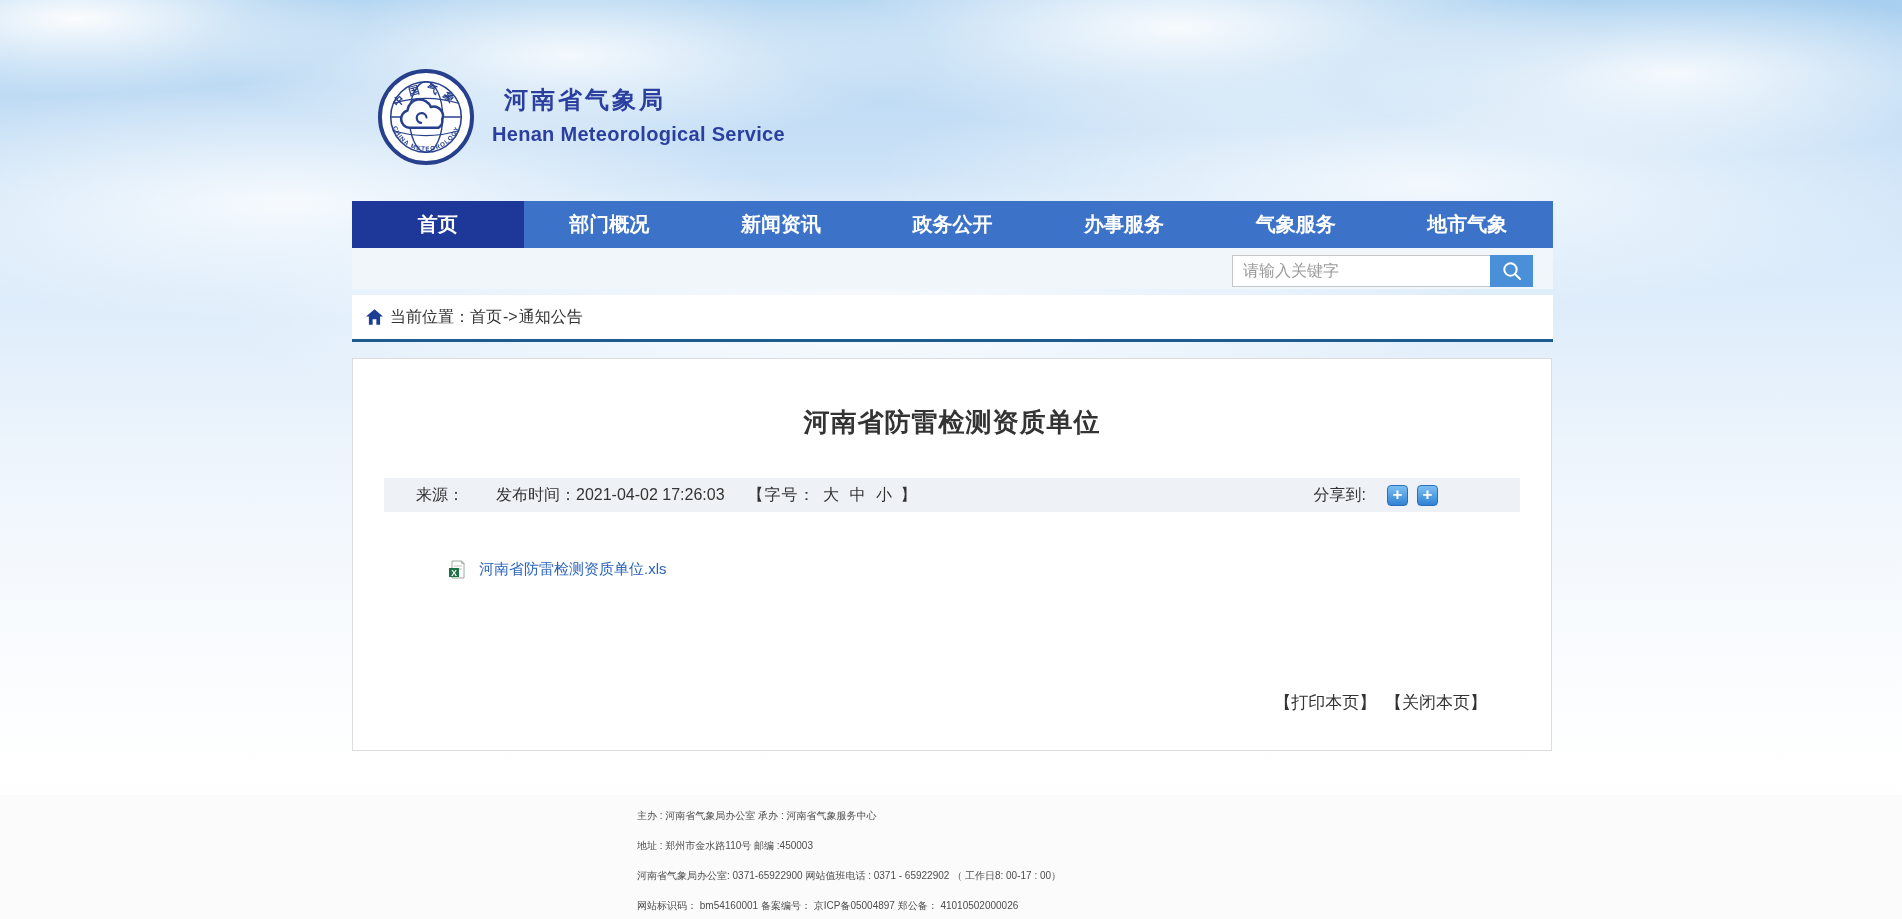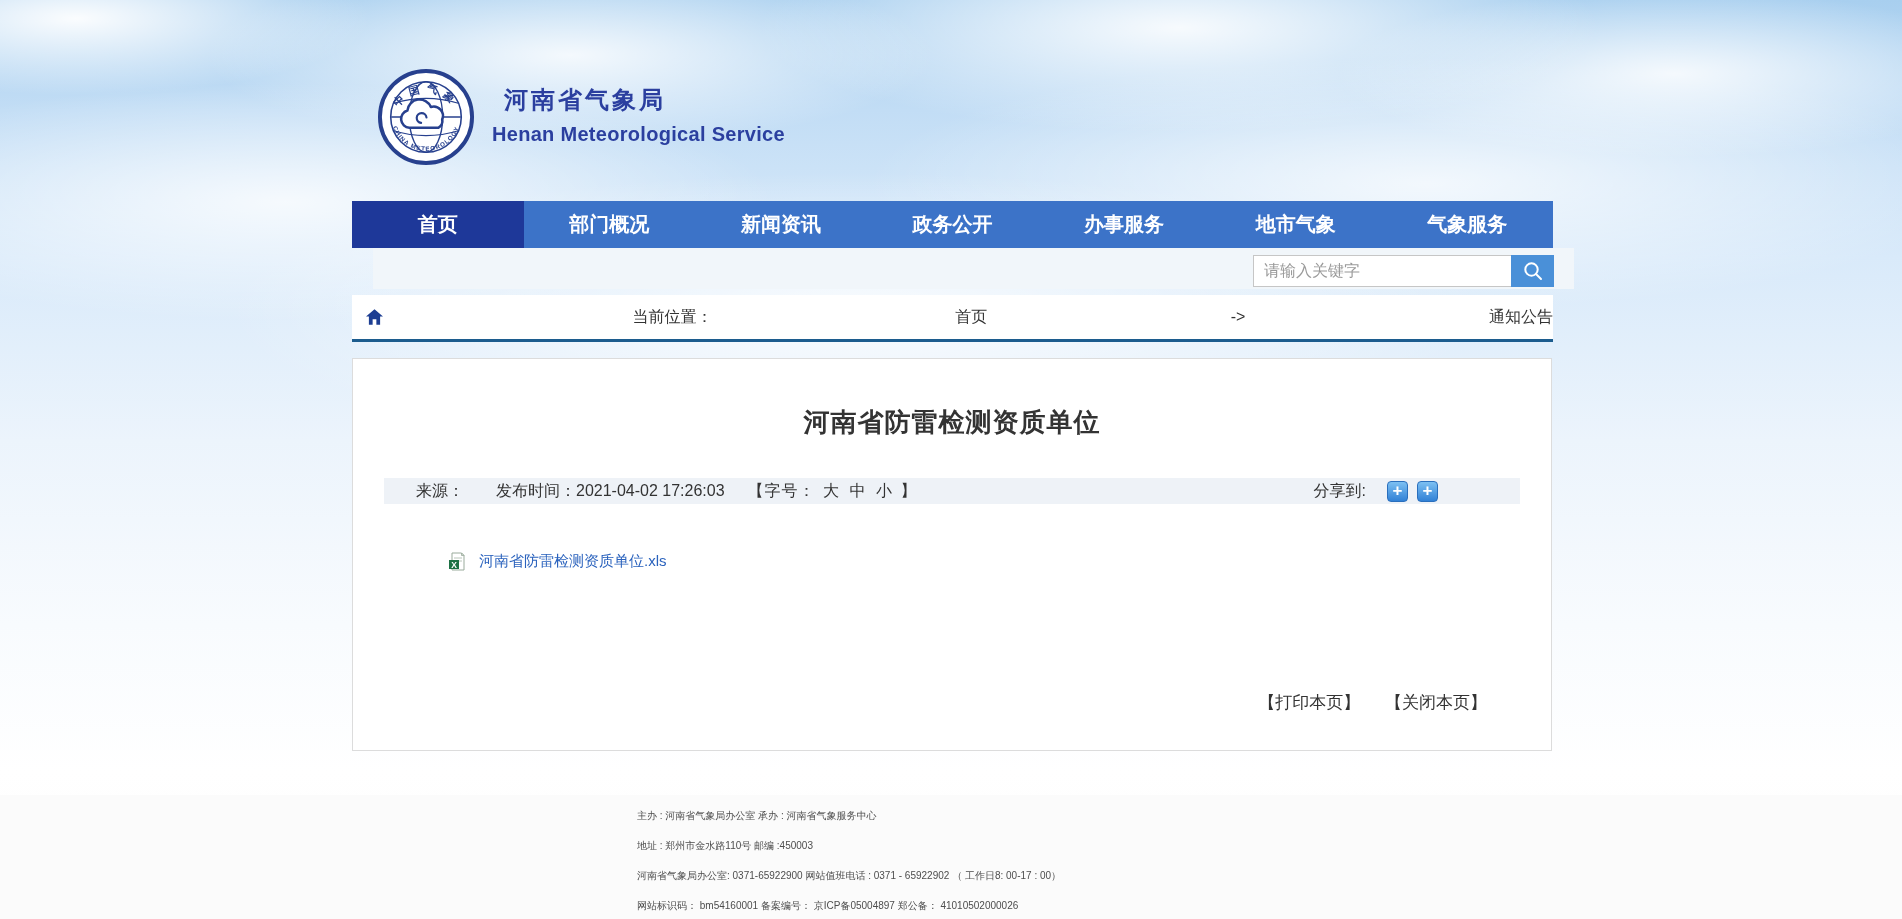--- a/index.html
+++ b/index.html
@@ -18,49 +18,49 @@
   
   .logo{position:absolute;left:377px;top:68px;width:98px;height:98px;cursor:pointer;}
   .site-title{position:absolute;left:492px;top:84px;color:#2b3f9f;}
   .site-name{font-size:24px;font-weight:bold;letter-spacing:3px;margin-left:12px;}
   .site-name-en{font-size:20px;font-weight:bold;margin-top:7px;letter-spacing:.3px;}
   
   .nav{position:absolute;left:352px;top:201px;width:1201px;height:47px;background:#3c73c8;display:flex;}
   .nav-item{flex:1;line-height:47px;text-align:center;color:#fff;font-size:20px;font-weight:bold;cursor:pointer;}
   .nav-item.active{background:#1e3899;}
   
-  .search-strip{position:absolute;left:373px;top:248px;width:1201px;height:41px;background:#f1f6fa;}
+  .search-strip{position:absolute;left:352px;top:248px;width:1201px;height:41px;background:#f1f6fa;}
   .search-box{position:absolute;right:20px;top:7px;display:flex;}
   .search-input{width:258px;height:32px;border:1px solid #c6c6c6;border-right:none;padding:0 10px;font-size:16px;color:#333;outline:none;box-sizing:border-box;background:#fff;}
   .search-input::placeholder{color:#9a9a9a;}
   .search-btn{width:43px;height:32px;background:#4a90d8;border:none;cursor:pointer;display:flex;align-items:center;justify-content:center;padding:0;}
   
-  .breadcrumb{position:absolute;left:352px;top:295px;width:1201px;height:44px;background:#fff;border-bottom:3px solid #1c5c8e;box-sizing:content-box;display:flex;align-items:center;padding-left:14px;width:1187px;font-size:16px;color:#333;justify-content:space-between;}
+  .breadcrumb{position:absolute;left:352px;top:295px;width:1201px;height:44px;background:#fff;border-bottom:3px solid #1c5c8e;box-sizing:content-box;display:flex;align-items:center;padding-left:14px;width:1187px;font-size:16px;color:#333;}
   .breadcrumb .crumb-sep{margin:0 1px;}
   .breadcrumb .crumb-link{cursor:pointer;}
   .home-icon{margin-right:7px;display:flex;align-items:center;}
   
   .panel{position:absolute;left:352px;top:358px;width:1200px;height:393px;background:#fff;border:1px solid #dcdcdc;box-sizing:border-box;}
   .article-title{margin-top:46px;text-align:center;font-size:26px;font-weight:bold;color:#333;letter-spacing:1px;}
-  .meta-bar{margin:38px 31px 0;height:26px;background:#eef2f7;display:flex;align-items:center;font-size:16px;color:#333;padding-left:32px;box-sizing:border-box;}
+  .meta-bar{margin:38px 31px 0;height:34px;background:#eef2f7;display:flex;align-items:center;font-size:16px;color:#333;padding-left:32px;box-sizing:border-box;}
   .meta-left{display:flex;align-items:center;}
   .meta-left .m-src{margin-right:24px;}
   .meta-left .m-pub{margin-right:23px;margin-left:8px;}
   .fontsize{letter-spacing:1px;}
   .fontsize .fs-opt{cursor:pointer;margin:0 2px;}
   .meta-right{margin-left:auto;padding-right:82px;display:flex;align-items:center;}
   .share-label{margin-right:12px;}
   .share-icon{width:21px;height:21px;border-radius:4px;margin-left:9px;cursor:pointer;
     background:linear-gradient(180deg,#7cc0f2,#3181d6);border:1px solid #2a6fbd;box-sizing:border-box;
     color:#fff;font-size:17px;font-weight:bold;line-height:18px;text-align:center;}
   .attachment{margin-top:48px;margin-left:95px;display:flex;align-items:center;}
   .file-icon{display:flex;align-items:center;}
   .file-link{margin-left:14px;font-size:15px;color:#2a62bd;cursor:pointer;text-decoration:none;}
   .page-actions{position:absolute;right:64px;bottom:36px;font-size:17px;color:#333;}
-  .page-actions span{cursor:pointer;margin-left:20px;}
+  .page-actions span{cursor:pointer;margin-left:4px;}
   
   .footer{position:absolute;left:0;top:795px;width:1902px;height:124px;background:#fbfbfb;}
   .footer-line{margin-left:637px;font-size:10px;color:#4d4d4d;line-height:30px;}
   .footer-line:first-child{padding-top:6px;}
 </style>
 </head>
 <body>
 
 <div class="page">
 
@@ -92,22 +92,22 @@
       <div class="site-name-en">Henan Meteorological Service</div>
     </div>
   </div>
 
   <div class="nav">
     <div class="nav-item active">首页</div>
     <div class="nav-item">部门概况</div>
     <div class="nav-item">新闻资讯</div>
     <div class="nav-item">政务公开</div>
     <div class="nav-item">办事服务</div>
+    <div class="nav-item">气象服务</div>
     <div class="nav-item">地市气象</div>
-    <div class="nav-item">气象服务</div>
   </div>
 
   <div class="search-strip">
     <div class="search-box">
       <input class="search-input" type="text" placeholder="请输入关键字" style="">
       <button class="search-btn">
         <svg width="22" height="22" viewBox="0 0 22 22">
           <circle cx="9.5" cy="9.5" r="6.2" fill="none" stroke="#ffffff" stroke-width="2"></circle>
           <line x1="14" y1="14" x2="19" y2="19" stroke="#ffffff" stroke-width="2" stroke-linecap="round"></line>
         </svg>

